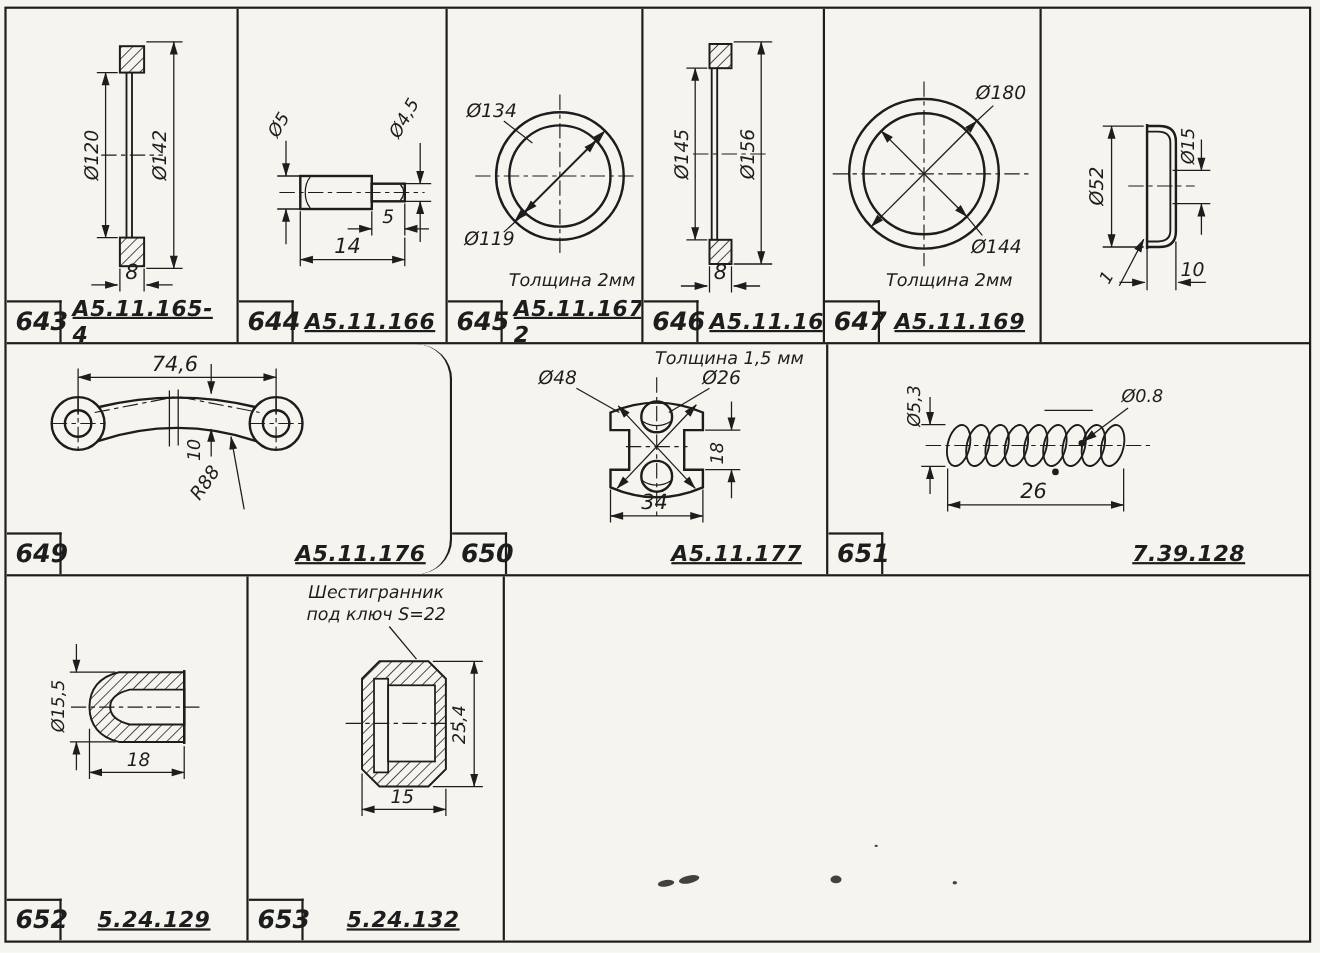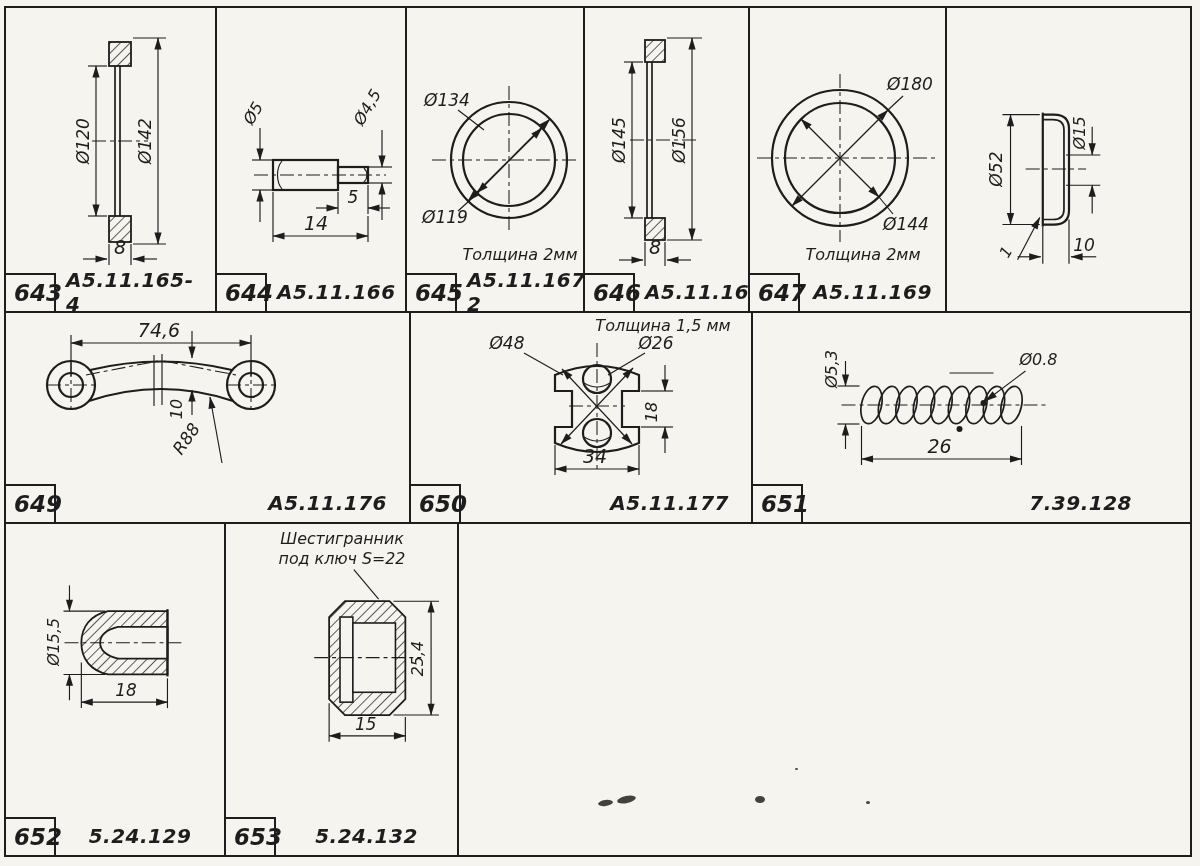--- a/index.html
+++ b/index.html
@@ -12,21 +12,21 @@
   .row:last-child{border-bottom:none;flex:1;}
   .cell{border-right:2.5px solid #1d1d1d;display:flex;flex-direction:column;overflow:hidden;}
   .cell:last-child{border-right:none;flex:1;}
   .drawing{flex:1;position:relative;}
   .drawing svg{position:absolute;left:0;top:0;width:100%;height:100%;display:block;}
   .labels{height:38px;display:flex;flex:none;}
   .numbox{width:50px;flex:none;border-top:2.5px solid #1d1d1d;border-right:2.5px solid #1d1d1d;
           display:flex;align-items:center;justify-content:center;
           font-style:italic;font-weight:600;font-size:23px;padding-left:16px;}
   .codebox{flex:1;display:flex;align-items:center;justify-content:center;
-           font-style:italic;font-weight:600;font-size:20px;letter-spacing:.5px;padding:0 10px;}
+           font-style:italic;font-weight:600;font-size:20px;letter-spacing:.5px;padding:0 10px;text-decoration:underline;}
   .codebox.right{justify-content:flex-end;padding-right:22px;}
   .codebox.rightwide{justify-content:flex-end;padding-right:58px;}
   
   .o{fill:none;stroke:#1d1d1d;stroke-width:2.2;}
   .ol{fill:none;stroke:#1d1d1d;stroke-width:1.7;}
   .thin{fill:none;stroke:#1d1d1d;stroke-width:1.15;}
   .cl{fill:none;stroke:#1d1d1d;stroke-width:1.05;stroke-dasharray:14 4 4 4;}
   .hz{fill:url(#hatch);stroke:#1d1d1d;stroke-width:1.8;}
   text{font-family:"DejaVu Sans",sans-serif;font-style:italic;fill:#1d1d1d;}
   .t17{font-size:17px;}.t16{font-size:16px;}.t15{font-size:15.5px;}.t19{font-size:19px;}
@@ -211,21 +211,21 @@
           <text class="t17 mid" x="136" y="223">10</text>
           <line class="thin" x1="70" y1="232" x2="92" y2="190" marker-end="url(#arw)"></line>
           <text class="t15 mid" transform="rotate(-60 63 227)" x="63" y="227">1</text>
         </svg>
       </div>
     </div>
   </div>
 
   <div class="row" style="flex:0 0 211px;">
 
-    <div class="cell" style="flex:0 0 405px;">
+    <div class="cell" style="flex:0 0 405px;border-radius:32px;">
       <div class="drawing">
         <svg viewBox="0 0 403 171" preserveAspectRatio="xMidYMid meet">
           <circle class="o" cx="65" cy="72" r="24"></circle>
           <circle class="o" cx="65" cy="72" r="12"></circle>
           <circle class="o" cx="245" cy="72" r="24"></circle>
           <circle class="o" cx="245" cy="72" r="12"></circle>
           <path class="o" d="M84,57 Q155,40 226,57"></path>
           <path class="o" d="M83,88 Q155,64 227,88"></path>
           <line class="cl" x1="41" y1="72" x2="90" y2="72"></line>
           <line class="cl" x1="65" y1="49" x2="65" y2="96"></line>

